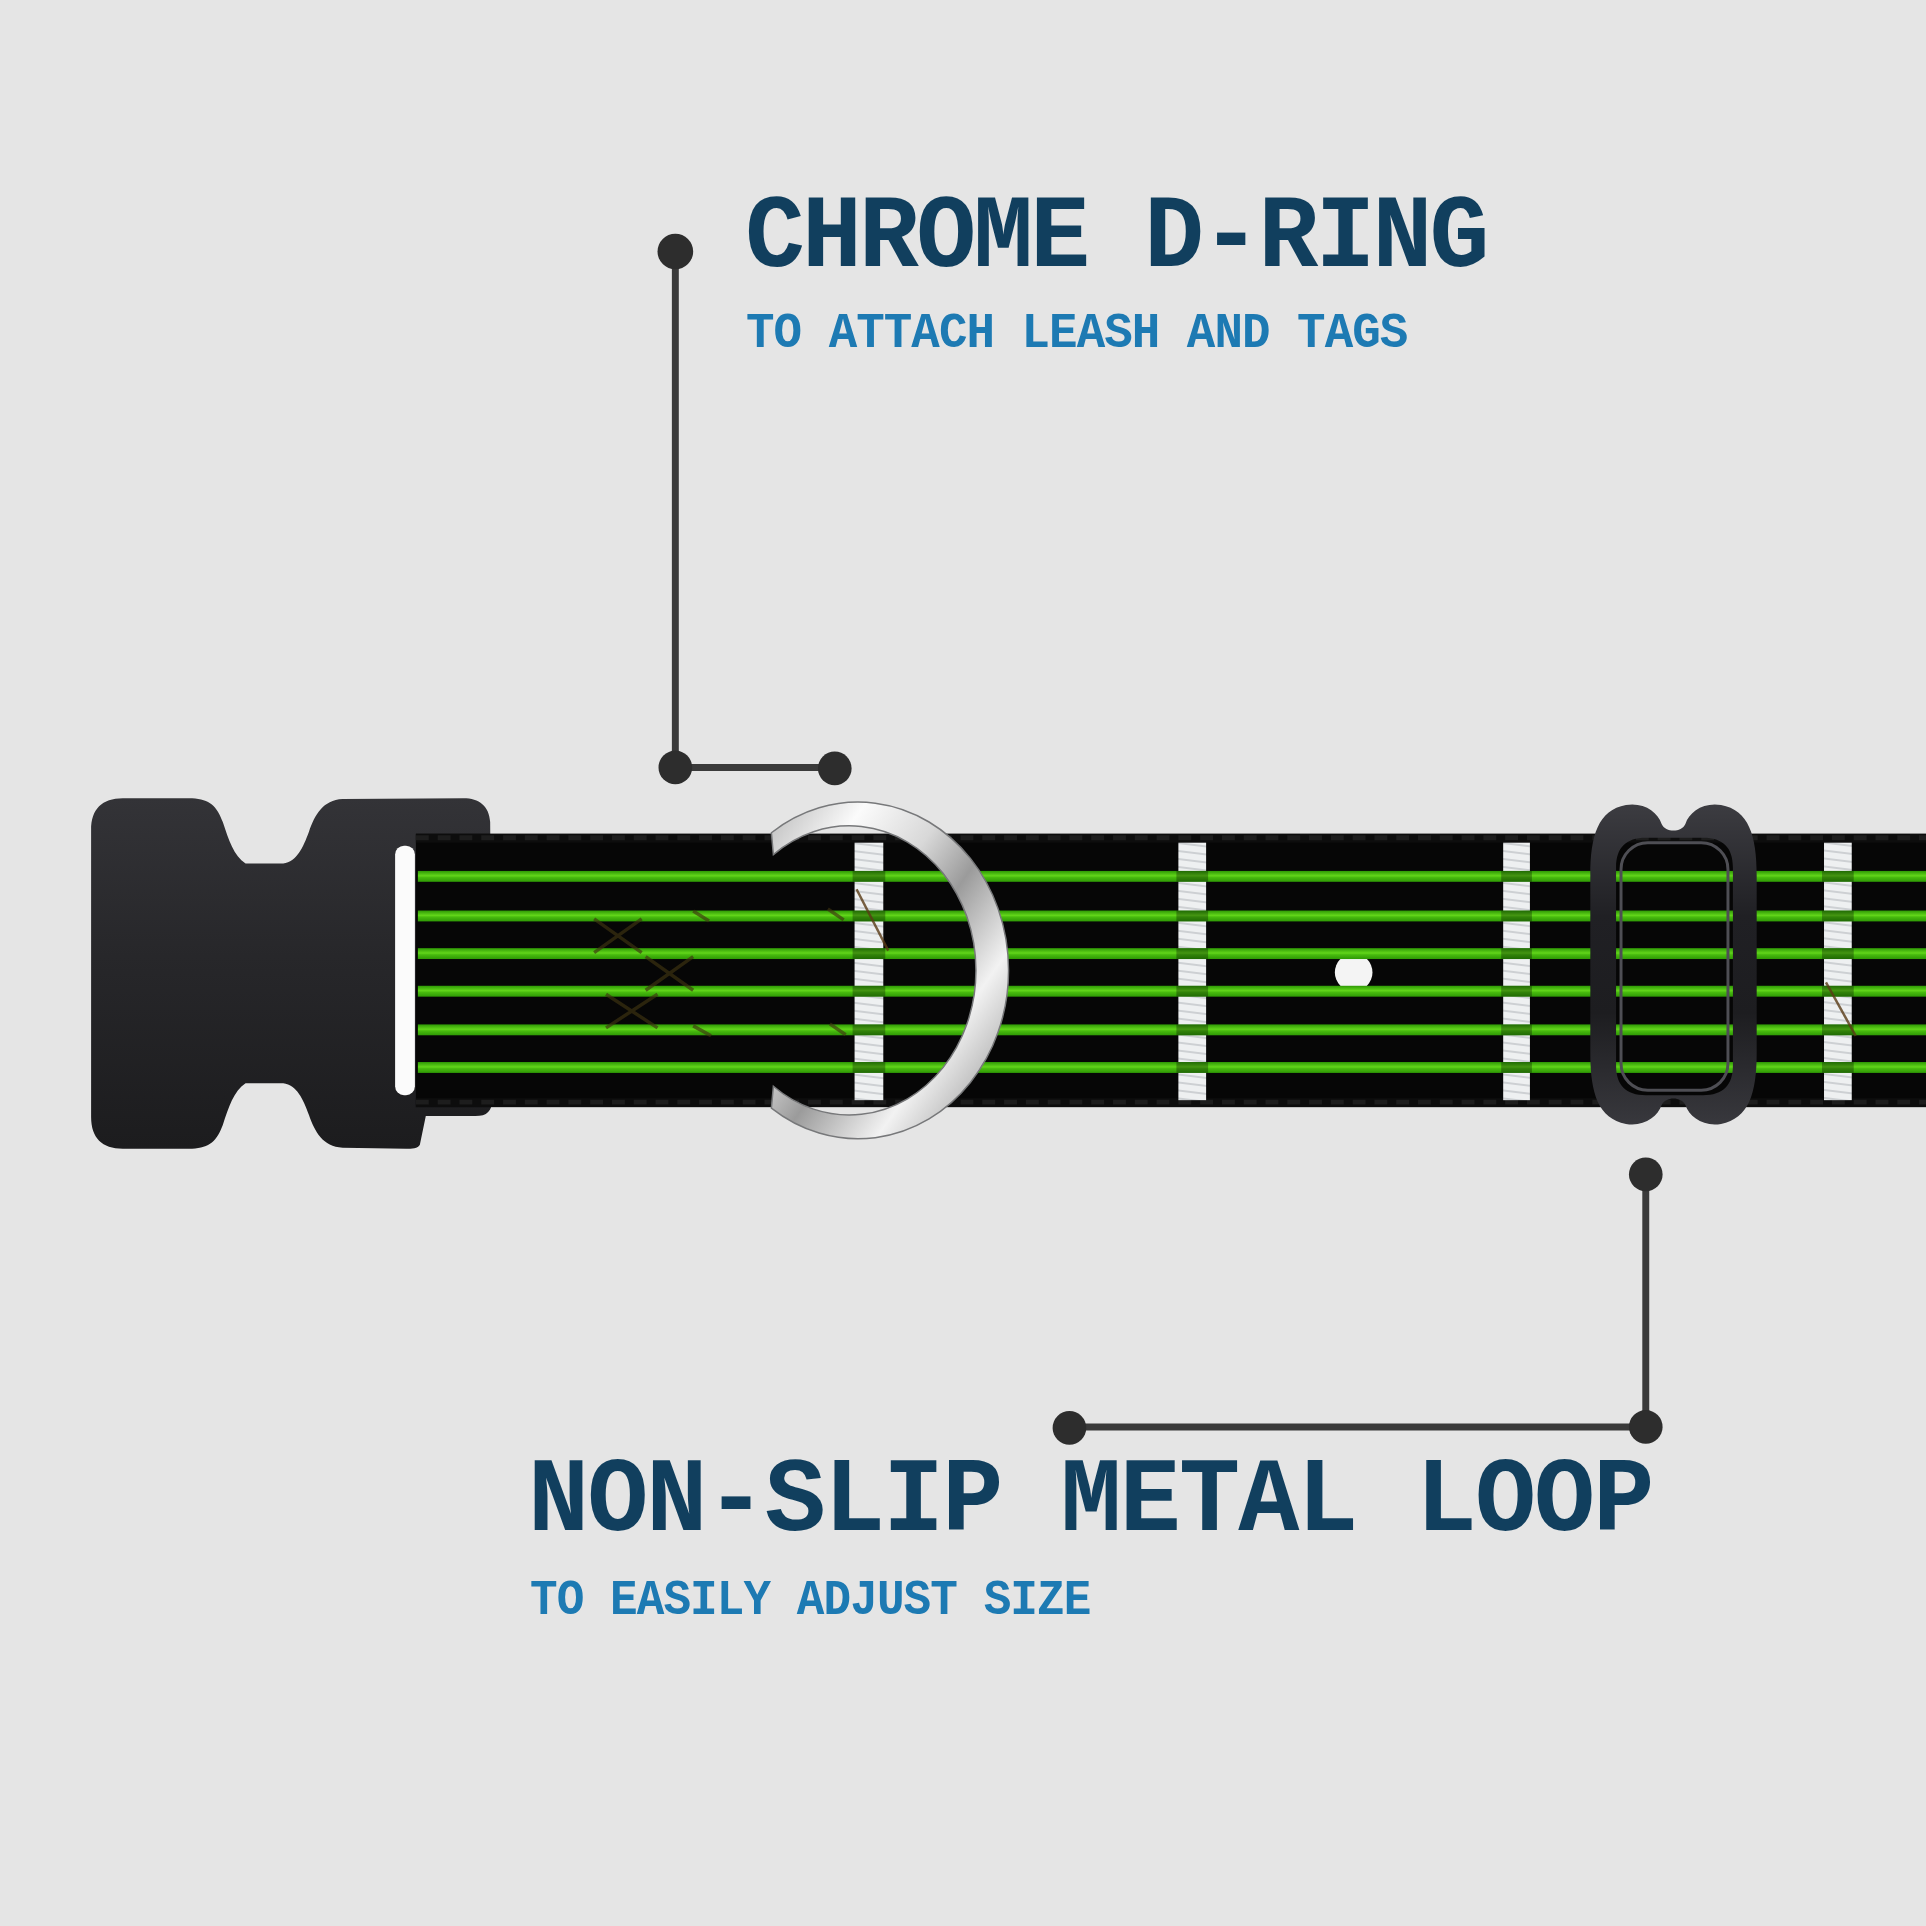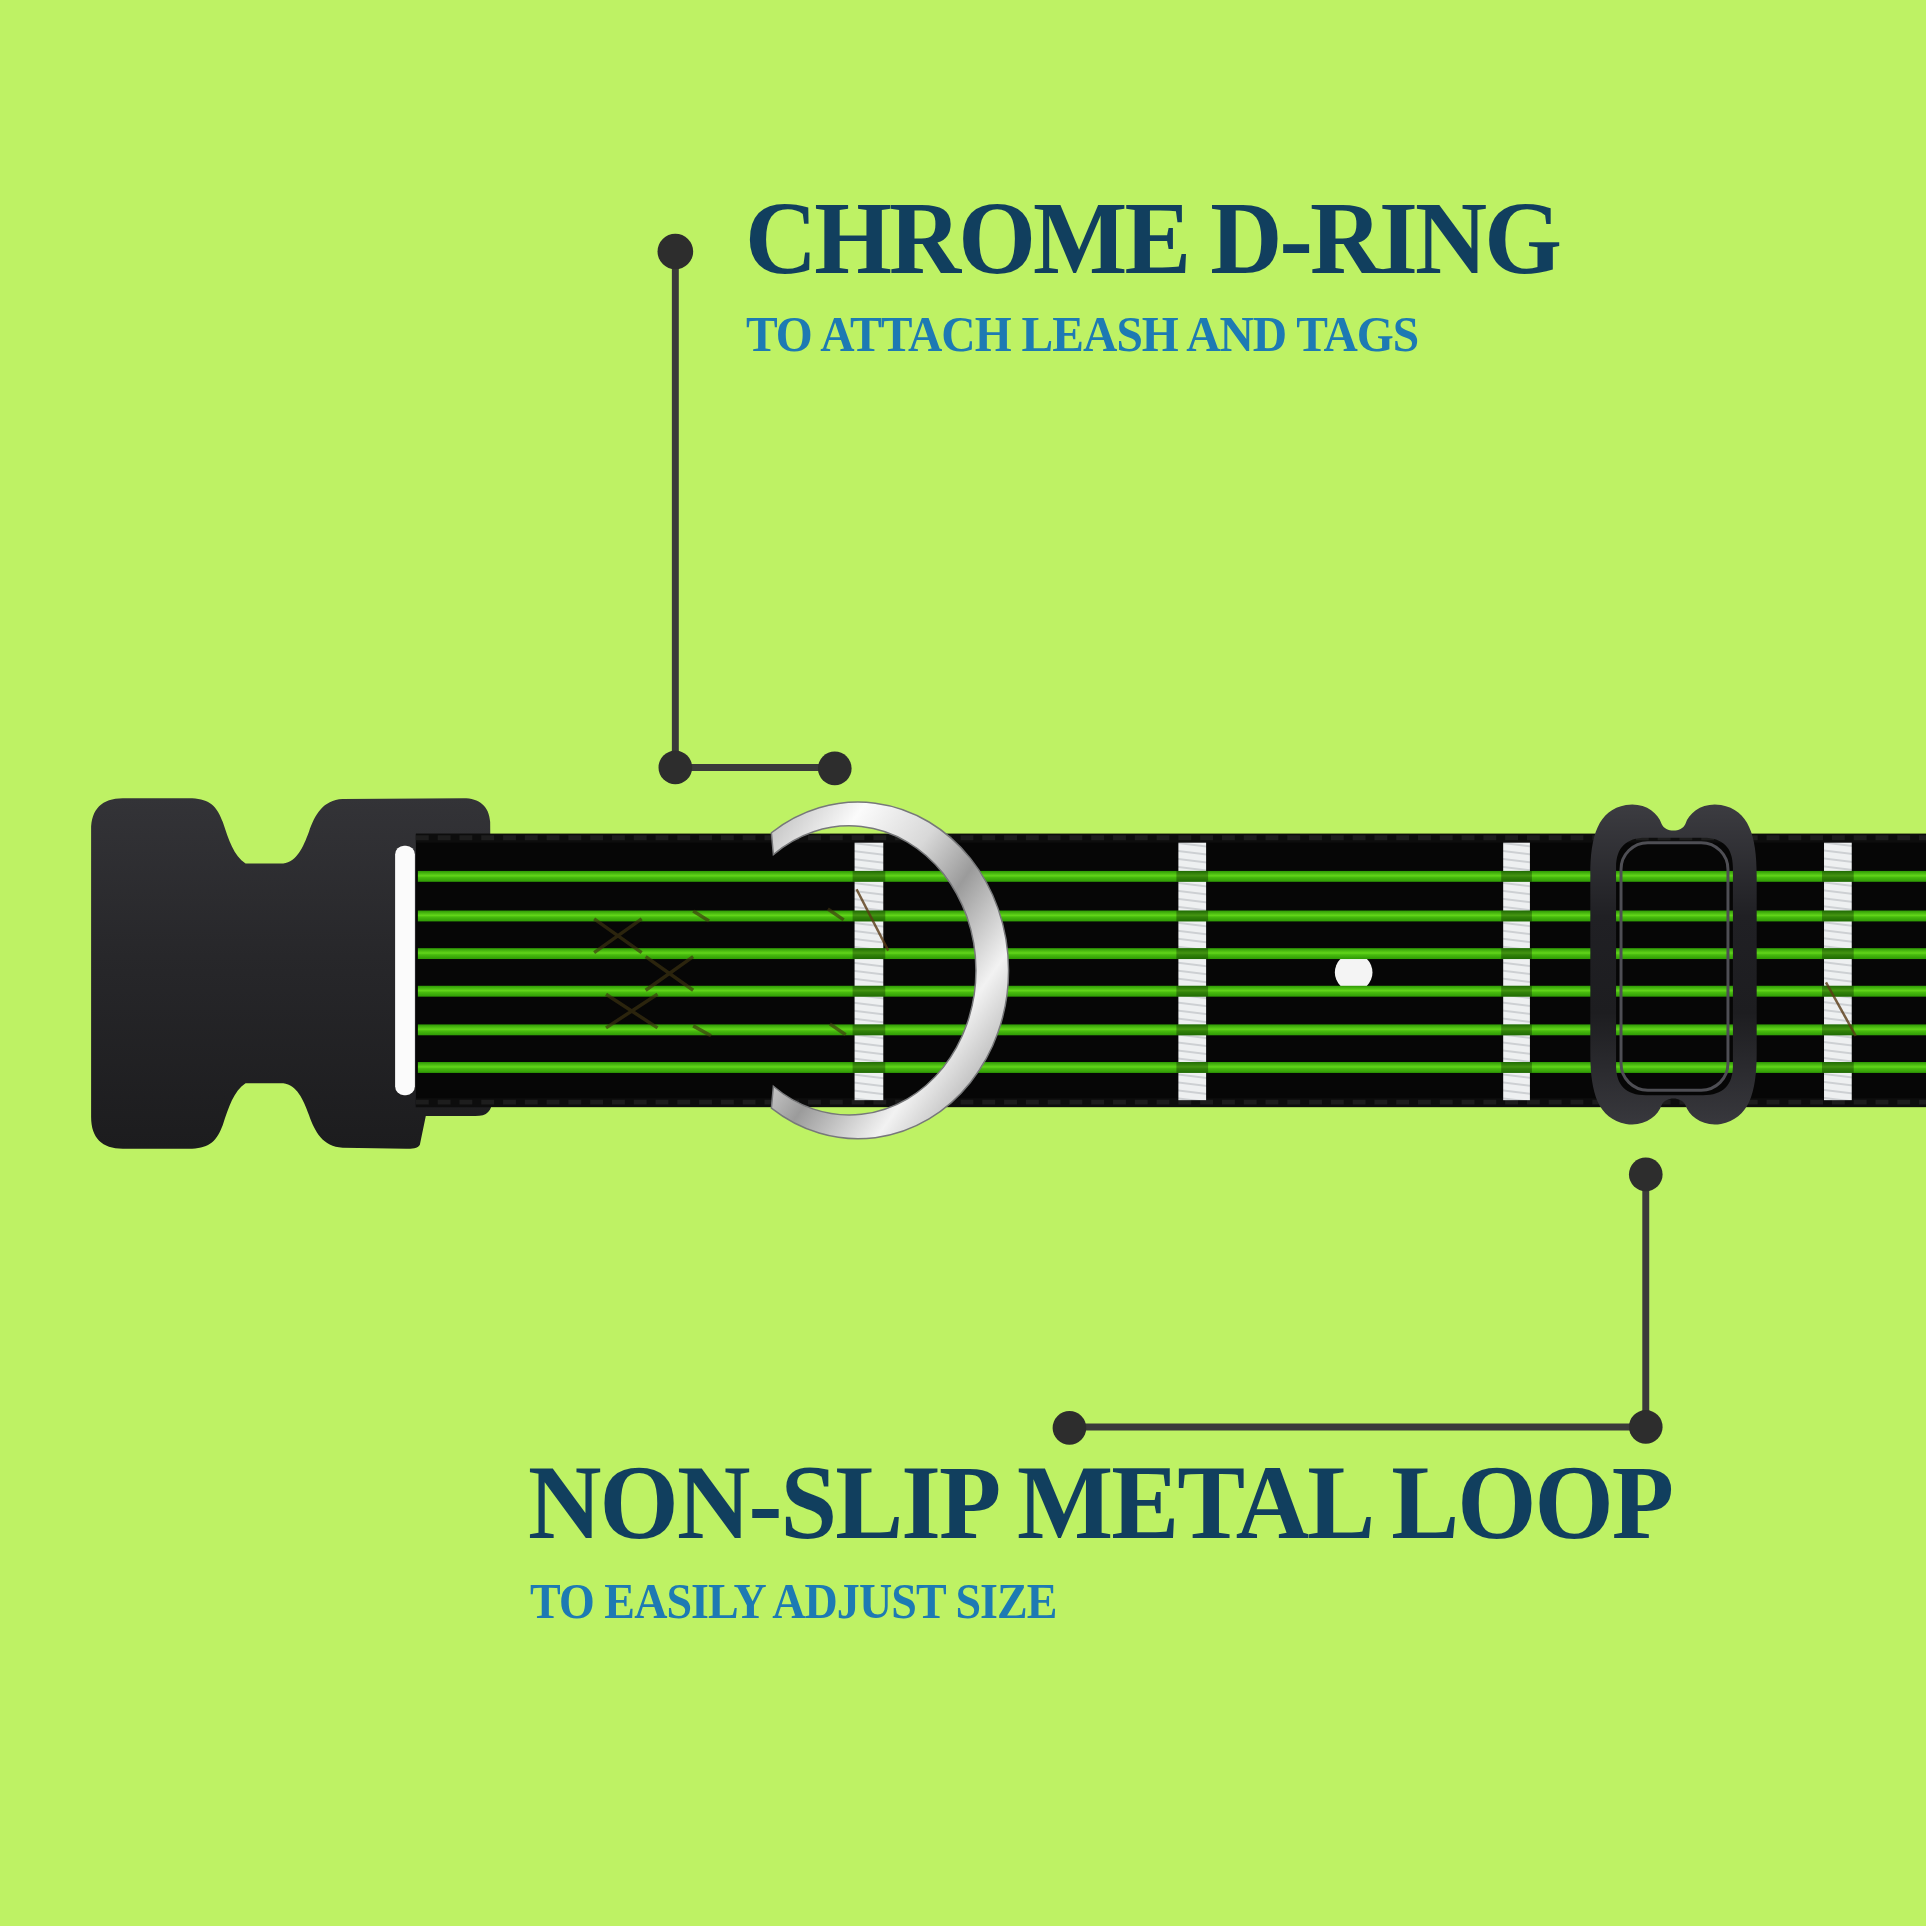--- a/index.html
+++ b/index.html
@@ -1,17 +1,17 @@
 <!DOCTYPE html>
 <html><head>
 <meta charset="utf-8">
 <style>
   html,body{margin:0;padding:0;background:#ffffff;}
-  .stage{position:relative;width:1927px;height:1927px;background:#bef264;overflow:hidden;
-         font-family:Liberation Serif, serif;}
+  .stage{position:relative;width:1927px;height:1927px;background:#e5e5e5;overflow:hidden;
+         font-family:Liberation Mono, monospace;}
   .stage svg{position:absolute;left:0;top:0;}
   .headline{position:absolute;font-weight:700;line-height:1;white-space:nowrap;
             transform-origin:0 0;color:#113f5e;}
   .subline{position:absolute;font-weight:700;line-height:1;white-space:nowrap;
            transform-origin:0 0;color:#1d7ab3;}
   #t1{left:745px;top:187px;font-size:103px;letter-spacing:-3px;transform:scaleX(.97);}
   #s1{left:746px;top:309px;font-size:50px;letter-spacing:-1px;transform:scaleX(.95);}
   #t2{left:528px;top:1450px;font-size:105px;letter-spacing:-2px;transform:scaleX(.97);}
   #s2{left:530px;top:1576px;font-size:50px;letter-spacing:-1px;transform:scaleX(.92);}
 </style>

